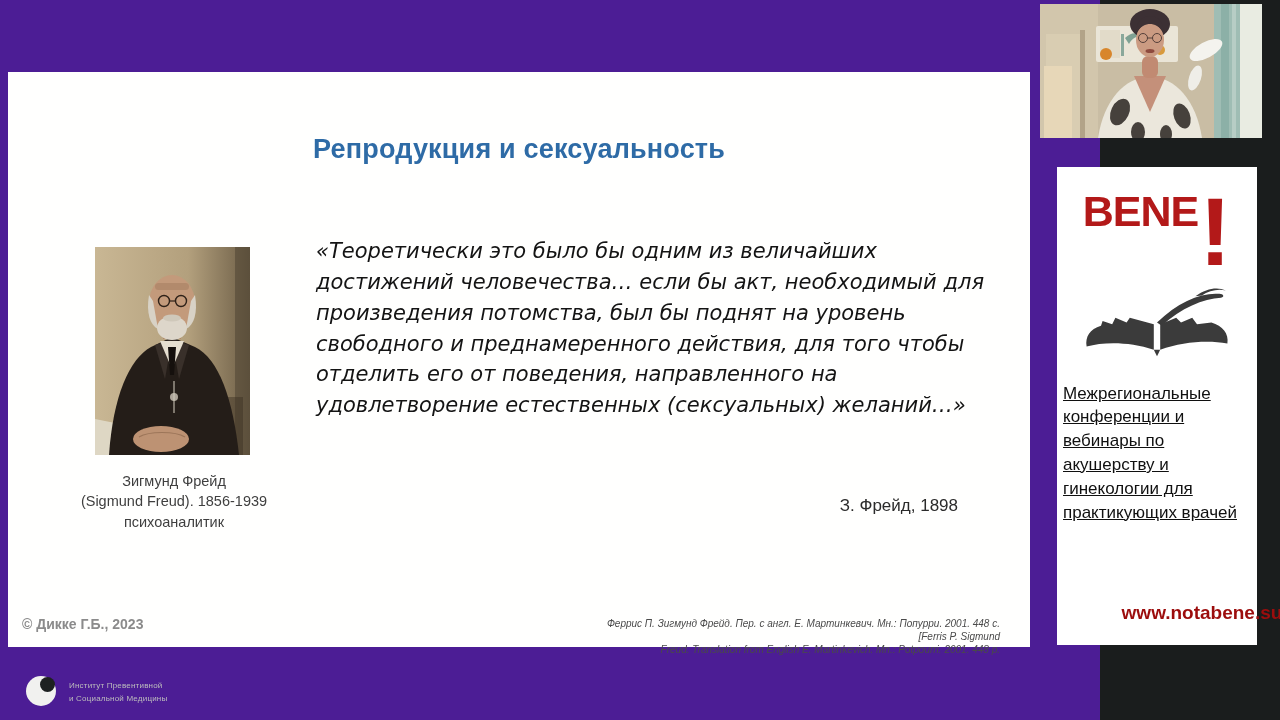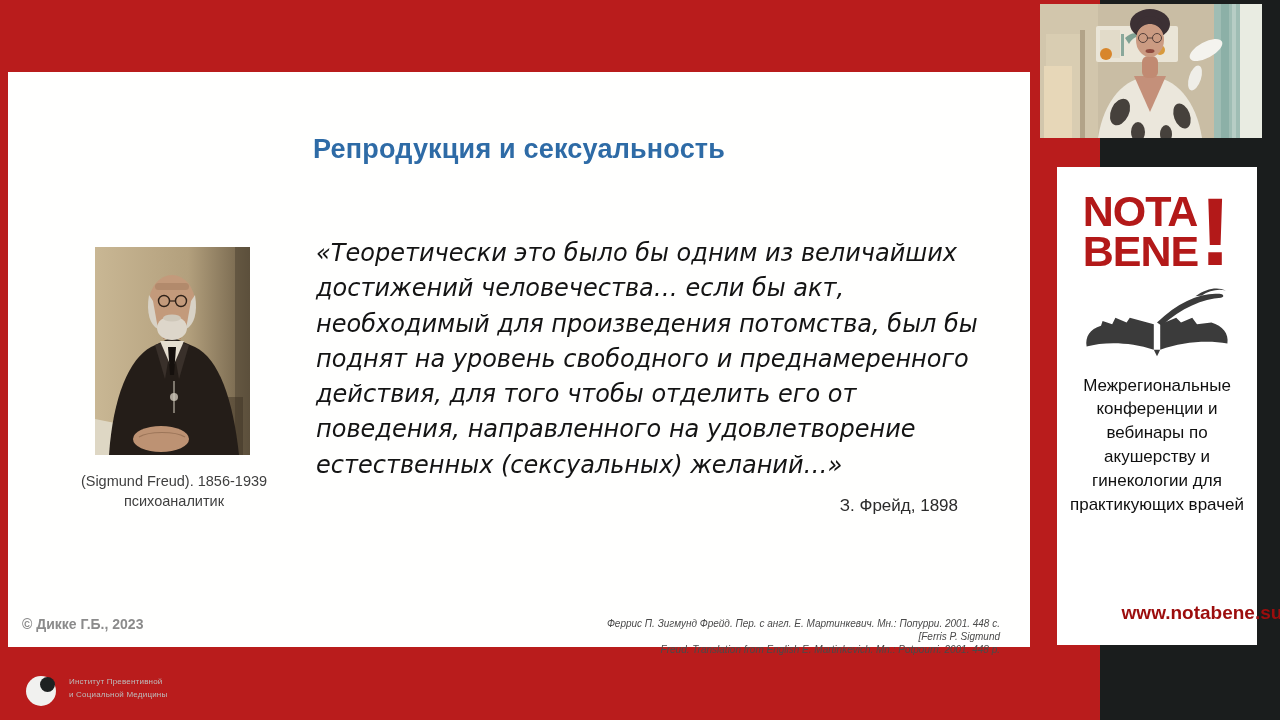--- a/index.html
+++ b/index.html
@@ -1,55 +1,55 @@
 <!DOCTYPE html>
 <html><head>
 <meta charset="utf-8">
 <style>
   * { margin:0; padding:0; box-sizing:border-box; }
   html,body { width:1280px; height:720px; overflow:hidden; }
   body { background:#1a1d1d; font-family:"Liberation Sans", sans-serif; }
-  .stage { position:relative; width:1100px; height:720px; background:#b91c1c; }
+  .stage { position:relative; width:1100px; height:720px; background:#4c1d95; }
 
   
   .slide { position:absolute; left:8px; top:72px; width:1022px; height:575px; background:#fffffe; }
   .slide-title { position:absolute; top:62px; left:0; width:100%; text-align:center;
                  font-size:27px; font-weight:bold; color:#2e6ba6; letter-spacing:.2px; }
   .photo-wrap { position:absolute; left:87px; top:175px; width:155px; height:208px; overflow:hidden; }
   .photo-caption { position:absolute; left:20px; top:399px; width:292px; text-align:center;
                    font-size:14.5px; color:#3f3f3f; line-height:1.4; }
   .photo-caption span { display:block; }
   .quote { position:absolute; left:308px; top:164px; width:680px;
            font-family:"DejaVu Sans", sans-serif; font-style:italic;
-           font-size:24px; line-height:1.47; color:#141414; }
+           font-size:21px; line-height:1.47; color:#141414; }
   .attribution { position:absolute; left:308px; top:424px; width:642px; text-align:right;
                  font-size:17px; color:#2b2b2b; }
   .copyright { position:absolute; left:14px; top:544px; font-size:14px; font-weight:bold; color:#8b8b8b; }
   .citation { position:absolute; right:30px; top:545px; width:420px; text-align:right;
               font-size:10px; font-style:italic; color:#4a4a4a; line-height:1.3;
               font-family:"Liberation Sans", sans-serif; }
 
   
   .webcam { position:absolute; left:1040px; top:4px; width:222px; height:134px; background:#0c0d0d; }
   .webcam svg { display:block; }
 
   
   .nota-panel { position:absolute; left:1057px; top:167px; width:200px; height:478px; background:#ffffff; }
   .nota-logo { display:flex; justify-content:center; align-items:flex-start; margin-top:24px; }
   .nota-words { display:flex; flex-direction:column; font-weight:800; font-size:43px;
                 line-height:.94; color:#b31919; letter-spacing:-1px; }
   .nota-bang { font-size:96px; line-height:.86; font-weight:800; color:#b31919; margin-left:1px; }
   .nota-book { display:block; margin:10px auto 0; }
-  .nota-desc { margin-top:16px; padding:0 6px; text-align:center; font-size:17px;
-               line-height:1.4; color:#101010; }
+  .nota-desc { margin-top:24px; padding:0 6px; font-size:17px;
+               line-height:1.4; color:#101010;text-decoration:underline; }
   .nota-site { position:absolute; bottom:21px; left:0; width:100%; text-align:center;
                font-size:19px; font-weight:bold; color:#9c0d0d;margin-left:45px; }
 
   
-  .inst-logo { position:absolute; left:26px; top:676px; display:flex; align-items:flex-start; gap:13px; }
+  .inst-logo { position:absolute; left:26px; top:676px; display:flex; align-items:flex-end; gap:13px; }
   .inst-mark { position:relative; width:30px; height:30px; }
   .inst-circle { width:30px; height:30px; border-radius:50%; background:#f1f1ef; }
   .inst-notch { position:absolute; right:1px; top:1px; width:15px; height:15px;
                 border-radius:50%; background:#1e2121; }
   .inst-text { font-size:8px; color:#bdbdbd; line-height:1.6; letter-spacing:.2px; }
   .inst-text span { display:block; }
 </style>
 </head>
 <body>
 
@@ -88,20 +88,21 @@
         <line x1="74.5" y1="54" x2="80.5" y2="54" stroke="#2e2118" stroke-width="1.2"></line>
         <rect x="60" y="36" width="34" height="7" rx="3.5" fill="#b28a6c"></rect>
         <line x1="79" y1="134" x2="79" y2="166" stroke="#cfc8ba" stroke-width="1.5" opacity="0.7"></line>
         <circle cx="79" cy="150" r="4" fill="#cfc8ba" opacity="0.8"></circle>
         <ellipse cx="66" cy="192" rx="28" ry="13" fill="#bd9273"></ellipse>
         <path d="M44,190 C54,184 80,184 90,190" fill="none" stroke="#8f6a4f" stroke-width="1.2" opacity="0.7"></path>
       </svg>
     </div>
 
     <div class="photo-caption">
+      <span>Зигмунд Фрейд</span>
       <span>(Sigmund Freud). 1856-1939</span>
       <span>психоаналитик</span>
     </div>
 
     <div class="quote">«Теоретически это было бы одним из величайших достижений человечества… если бы акт, необходимый для произведения потомства, был бы поднят на уровень свободного и преднамеренного действия, для того чтобы отделить его от поведения, направленного на удовлетворение естественных (сексуальных) желаний…»</div>
 
     <div class="attribution">З. Фрейд, 1898</div>
 
     <div class="copyright">© Дикке Г.Б., 2023</div>
 
@@ -144,21 +145,20 @@
       <circle cx="103" cy="34" r="4.5" fill="none" stroke="#55403a" stroke-width="1"></circle>
       <circle cx="117" cy="34" r="4.5" fill="none" stroke="#55403a" stroke-width="1"></circle>
       <line x1="107" y1="34" x2="113" y2="34" stroke="#55403a" stroke-width="1"></line>
       <ellipse cx="110" cy="47" rx="4.5" ry="2" fill="#8e4a3e"></ellipse>
     </svg>
   </div>
 
   <div class="nota-panel">
     <div class="nota-logo">
       <div class="nota-words">
-        <span>NOTA</span>
         <span>BENE</span>
       </div>
       <div class="nota-bang">!</div>
     </div>
 
     <svg class="nota-book" width="160" height="74" viewBox="0 0 200 92">
       <g fill="#3b3b3b">
         <path d="M12,78 C10,66 16,56 30,52 L32,46 L44,50 L48,42 L62,48 L66,42 L96,50 L96,82 C66,72 34,72 12,78 Z"></path>
         <path d="M104,50 L124,42 L130,48 L144,42 L150,50 L168,48 C182,52 190,62 188,74 C162,70 132,72 104,82 Z"></path>
         <path d="M100,48 C126,22 156,10 178,12 C183,12 185,16 180,17 C158,18 130,30 106,52 Z"></path>

